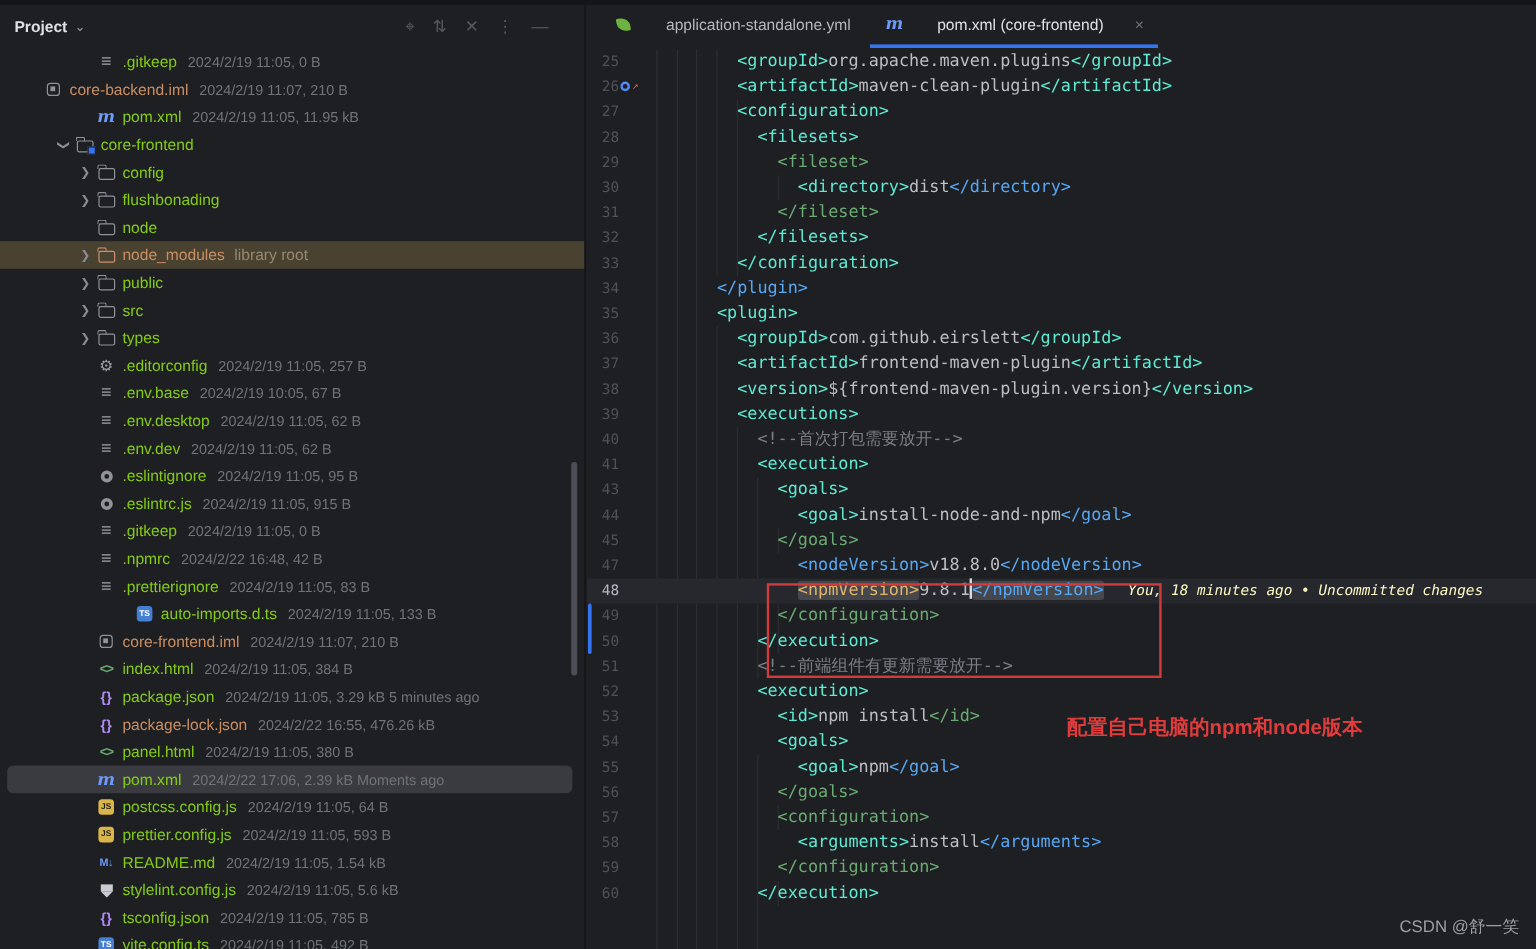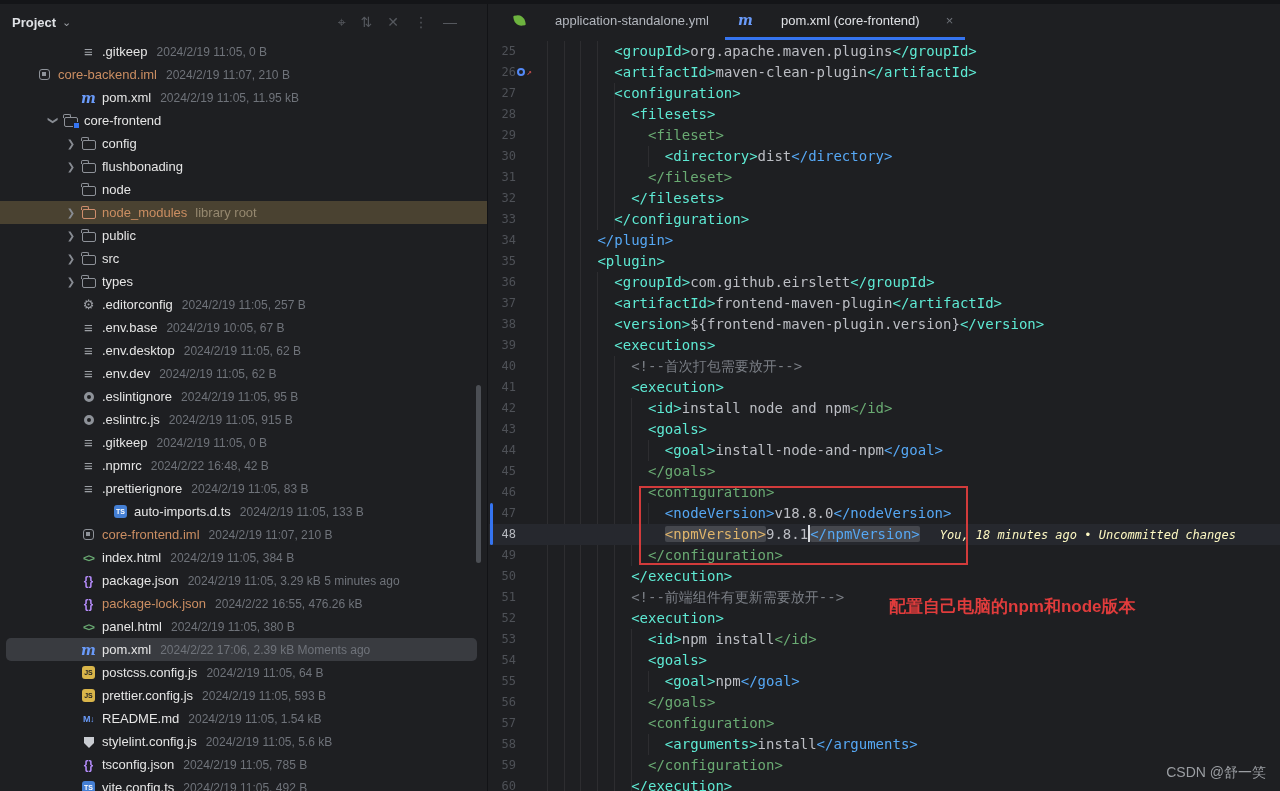--- a/index.html
+++ b/index.html
@@ -20,21 +20,21 @@
   .ptool { color:#55585e; font-size:14px; line-height:1; cursor:default; }
 
   .tree { position:absolute; top:40px; left:0; right:0; bottom:0; font-size:13px; }
   .row { position:relative; height:23px; display:flex; align-items:center; white-space:nowrap; }
   .row .inner { position:relative; z-index:2; display:flex; align-items:center; height:23px; }
   .row.sel::before { content:""; position:absolute; left:6px; right:10px; top:0; bottom:0; background:#393b40; border-radius:5px; z-index:1; }
   .row.hlx { background:#4a4231; }
   .tchev { display:inline-block; width:18px; text-align:center; color:#888c93; font-size:10px; }
   .tchev.down { transform:rotate(90deg); }
   .ticon { display:inline-flex; width:17px; height:16px; align-items:center; justify-content:center; margin-right:5px; flex:none; position:relative; }
-  .tname { color:#e5e5e5; }
+  .tname { color:#84cc16; }
   .tname.tan { color:#cb8e62; }
   .tmeta { color:#6f7artial37a; }
   .tmeta { color:#6f737a; font-size:12px; margin-left:9px; }
   .textra { color:#95886f; font-size:13px; margin-left:8px; }
 
   
   .i-folder { width:14px; height:10px; border:1.4px solid #8e9299; border-radius:2px; position:relative; margin-top:3px; }
   .i-folder::before { content:""; position:absolute; top:-4px; left:-1.4px; width:6px; height:3px; border:1.4px solid #8e9299; border-bottom:none; border-radius:2px 2px 0 0; }
   .i-folder.orange, .i-folder.orange::before { border-color:#cf8e6d; }
   .i-folder.mod::after { content:""; position:absolute; right:-3px; bottom:-3px; width:5px; height:5px; background:#3574f0; border:1px solid #1e1f22; }
@@ -460,25 +460,23 @@
           <div class="cl"><span class="ln">32</span><span class="ct">            <span class="tk-y">&lt;/filesets&gt;</span></span></div>
           <div class="cl"><span class="ln">33</span><span class="ct">          <span class="tk-y">&lt;/configuration&gt;</span></span></div>
           <div class="cl"><span class="ln">34</span><span class="ct">        <span class="tk-b">&lt;/plugin&gt;</span></span></div>
           <div class="cl"><span class="ln">35</span><span class="ct">        <span class="tk-y">&lt;plugin&gt;</span></span></div>
           <div class="cl"><span class="ln">36</span><span class="ct">          <span class="tk-y">&lt;groupId&gt;</span><span class="tk-t">com.github.eirslett</span><span class="tk-y">&lt;/groupId&gt;</span></span></div>
           <div class="cl"><span class="ln">37</span><span class="ct">          <span class="tk-y">&lt;artifactId&gt;</span><span class="tk-t">frontend-maven-plugin</span><span class="tk-y">&lt;/artifactId&gt;</span></span></div>
           <div class="cl"><span class="ln">38</span><span class="ct">          <span class="tk-y">&lt;version&gt;</span><span class="tk-t">${frontend-maven-plugin.version}</span><span class="tk-y">&lt;/version&gt;</span></span></div>
           <div class="cl"><span class="ln">39</span><span class="ct">          <span class="tk-y">&lt;executions&gt;</span></span></div>
           <div class="cl"><span class="ln">40</span><span class="ct">            <span class="tk-c">&lt;!--首次打包需要放开--&gt;</span></span></div>
           <div class="cl"><span class="ln">41</span><span class="ct">            <span class="tk-y">&lt;execution&gt;</span></span></div>
-          <div class="cl"><span class="ln">42</span><span class="ct">              <span class="tk-y">&lt;id&gt;</span><span class="tk-t">install node and npm</span><span class="tk-g">&lt;/id&gt;</span></span></div>
           <div class="cl"><span class="ln">43</span><span class="ct">              <span class="tk-y">&lt;goals&gt;</span></span></div>
           <div class="cl"><span class="ln">44</span><span class="ct">                <span class="tk-y">&lt;goal&gt;</span><span class="tk-t">install-node-and-npm</span><span class="tk-b">&lt;/goal&gt;</span></span></div>
           <div class="cl"><span class="ln">45</span><span class="ct">              <span class="tk-g">&lt;/goals&gt;</span></span></div>
-          <div class="cl"><span class="ln">46</span><span class="ct">              <span class="tk-g">&lt;configuration&gt;</span></span></div>
           <div class="cl"><span class="ln">47</span><span class="ct">                <span class="tk-b">&lt;nodeVersion&gt;</span><span class="tk-t">v18.8.0</span><span class="tk-b">&lt;/nodeVersion&gt;</span></span></div>
           <div class="cl cur"><span class="ln">48</span><span class="ct">                <span class="tk-yh">&lt;npmVersion&gt;</span><span class="tk-t">9.8.1</span><span class="tk-caret"></span><span class="tk-bh">&lt;/npmVersion&gt;</span><span class="tk-blame">You, 18 minutes ago • Uncommitted changes</span></span></div>
           <div class="cl"><span class="ln">49</span><span class="ct">              <span class="tk-g">&lt;/configuration&gt;</span></span></div>
           <div class="cl"><span class="ln">50</span><span class="ct">            <span class="tk-y">&lt;/execution&gt;</span></span></div>
           <div class="cl"><span class="ln">51</span><span class="ct">            <span class="tk-c">&lt;!--前端组件有更新需要放开--&gt;</span></span></div>
           <div class="cl"><span class="ln">52</span><span class="ct">            <span class="tk-y">&lt;execution&gt;</span></span></div>
           <div class="cl"><span class="ln">53</span><span class="ct">              <span class="tk-y">&lt;id&gt;</span><span class="tk-t">npm install</span><span class="tk-g">&lt;/id&gt;</span></span></div>
           <div class="cl"><span class="ln">54</span><span class="ct">              <span class="tk-y">&lt;goals&gt;</span></span></div>
           <div class="cl"><span class="ln">55</span><span class="ct">                <span class="tk-y">&lt;goal&gt;</span><span class="tk-t">npm</span><span class="tk-b">&lt;/goal&gt;</span></span></div>
           <div class="cl"><span class="ln">56</span><span class="ct">              <span class="tk-g">&lt;/goals&gt;</span></span></div>

